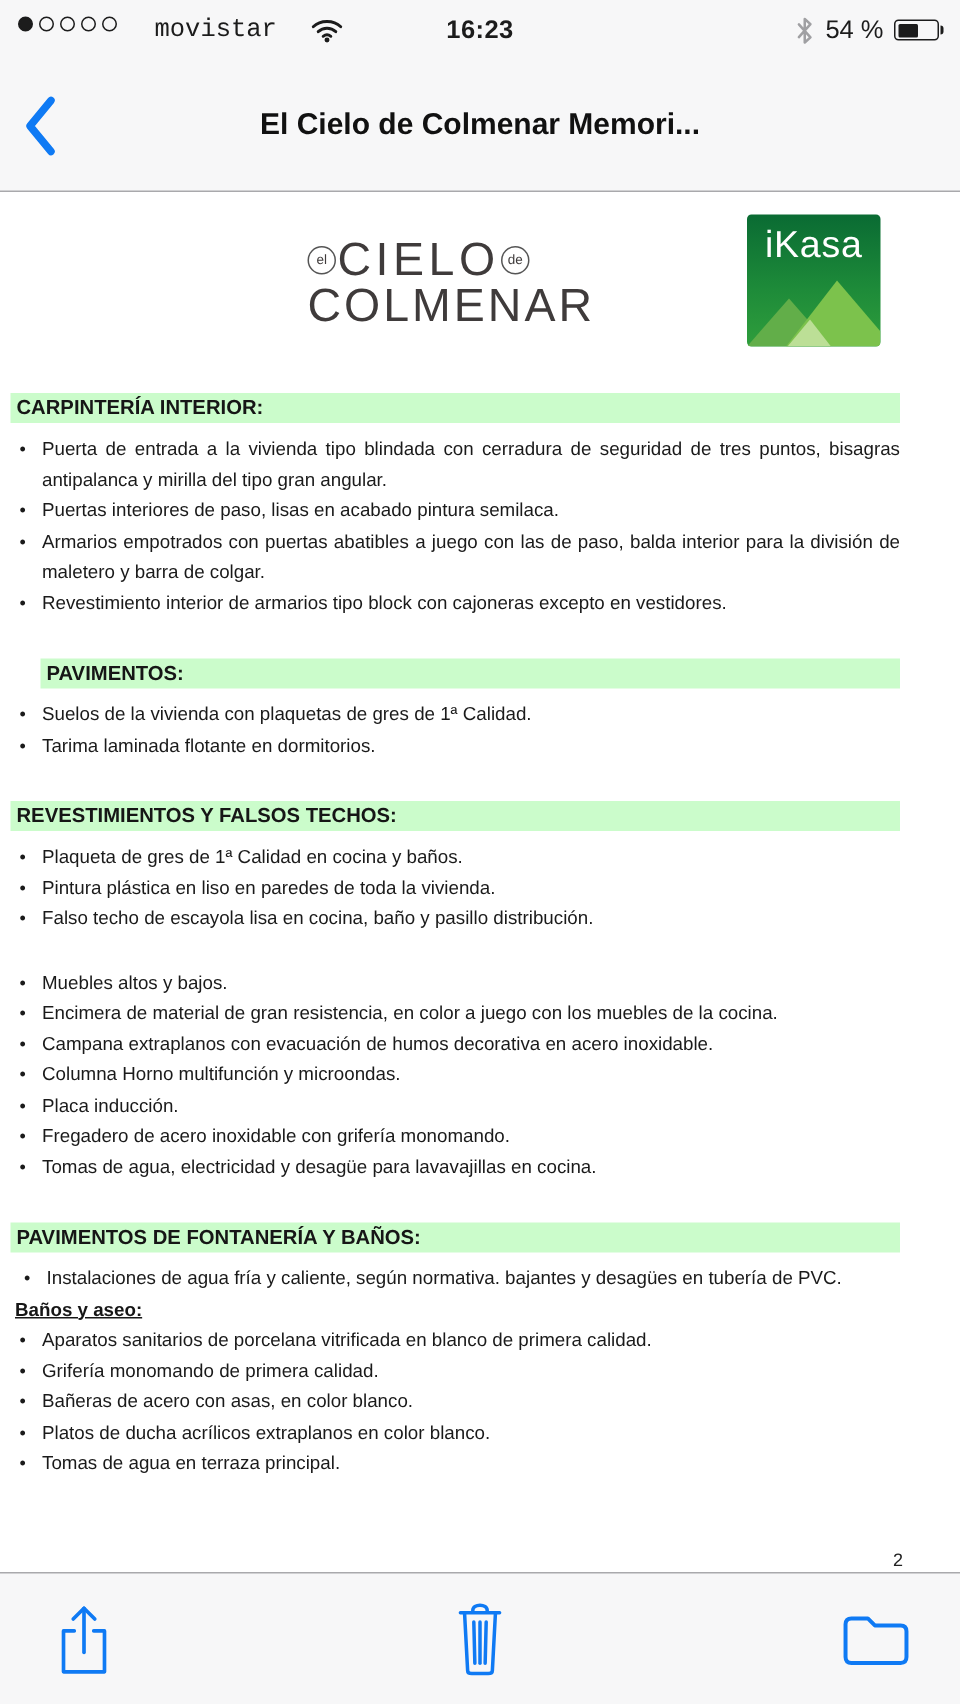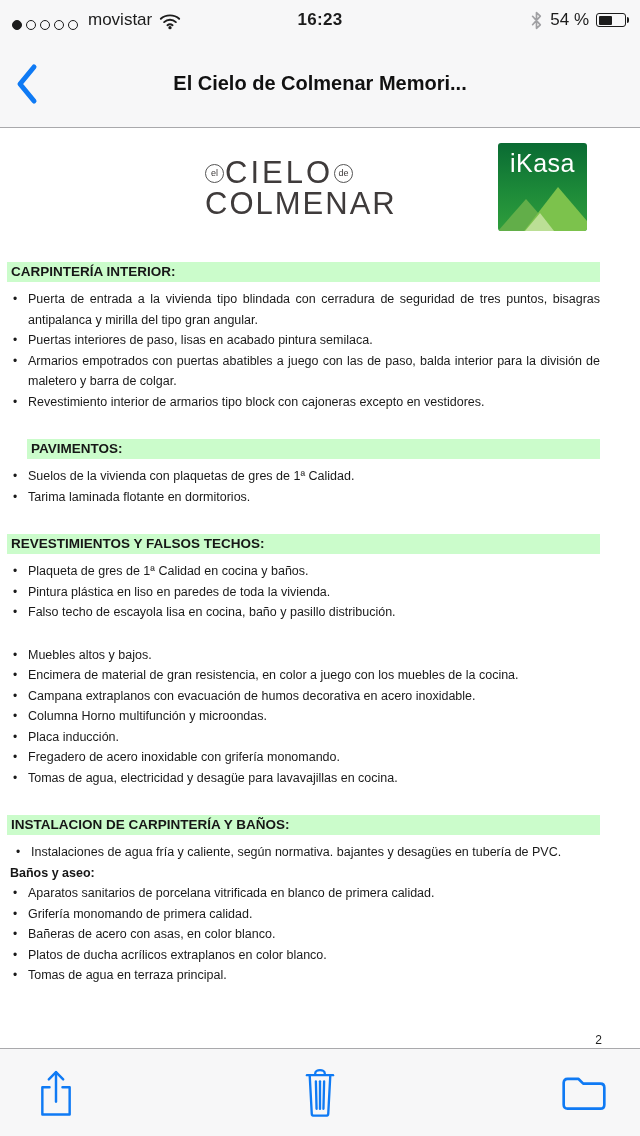--- a/index.html
+++ b/index.html
@@ -2,21 +2,21 @@
 <html><head>
 <meta charset="utf-8">
 <style>
   * { margin:0; padding:0; box-sizing:border-box; }
   html,body { width:640px; height:1136px; }
   body { font-family:"Liberation Sans", sans-serif; background:#f7f7f8; overflow:hidden; }
   .screen { width:640px; height:1136px; display:flex; flex-direction:column; position:relative; }
 
   
   .status-bar { height:40px; background:#f7f7f8; position:relative; display:flex; align-items:center; padding:0 11px 0 12px; flex:0 0 auto; }
-  .sb-left { display:flex; align-items:flex-end; gap:7px; }
+  .sb-left { display:flex; align-items:flex-start; gap:22px;font-family:Liberation Mono, monospace; }
   .dots { display:flex; align-items:center; gap:4px; margin-right:3px; }
   .dots span { width:10px; height:10px; border-radius:50%; border:1.5px solid #1c1c1c; background:transparent; display:inline-block; }
   .dots span.filled { background:#1c1c1c; }
   .carrier { font-size:17px; color:#1c1c1c; }
   .sb-time { position:absolute; left:50%; top:50%; transform:translate(-50%,-50%); font-size:17px; font-weight:700; color:#1c1c1c; letter-spacing:.3px; }
   .sb-right { margin-left:auto; display:flex; align-items:center; gap:7px; }
   .batt-pct { font-size:17px; color:#1c1c1c; }
   .battery { display:flex; align-items:center; }
   .batt-body { width:30px; height:14px; border:1px solid #1c1c1c; border-radius:3px; padding:1.5px; }
   .batt-fill { height:100%; background:#1c1c1c; border-radius:1px; }
@@ -43,21 +43,21 @@
   .doc-section { margin-top:22px; }
   .doc-section:first-child { margin-top:31px; }
   .sec-header { background:#cbfccb; font-size:13.5px; font-weight:700; color:#161616; padding:3px 4px; line-height:14px;margin-top:27px; }
   .doc-section.indent .sec-header { margin-left:20px; }
   .sec-items { margin-top:7px; }
   .bullet-item { display:flex; font-size:12.5px; color:#1a1a1a; line-height:20.5px; }
   .dot { width:21px; padding-left:6px; flex:0 0 auto; font-size:12px; }
   .bullet-item.extra-indent .dot { padding-left:9px; }
   .bullet-item.extra-indent .bullet-text { padding-left:3px; }
   .bullet-text { flex:1; text-align:justify; }
-  .subheading { font-size:12.5px; font-weight:700; color:#161616; line-height:20.5px; padding-left:3px; }
+  .subheading { font-size:12.5px; font-weight:700; color:#161616; line-height:20.5px; padding-left:3px;text-decoration:underline; }
 
   .page-num { position:absolute; right:38px; bottom:1px; font-size:12px; color:#222; }
 
   
   .toolbar { height:88px; background:#f7f7f8; border-top:1px solid #a9a9ac; display:flex; align-items:center; justify-content:space-between; padding:0 26px; flex:0 0 auto; }
   .tb-btn { background:none; border:none; width:60px; height:60px; display:flex; align-items:center; justify-content:center; cursor:pointer; }
 </style>
 </head>
 <body>
 
@@ -220,21 +220,21 @@
   </div>
 
   <div class="bullet-item">
     <span class="dot">•</span>
     <span class="bullet-text">Tomas de agua, electricidad y desagüe para lavavajillas en cocina.</span>
   </div>
 </div>
   </section>
 
   <section class="doc-section">
-    <div class="sec-header">INSTALACION DE CARPINTERÍA Y BAÑOS:</div>
+    <div class="sec-header">PAVIMENTOS DE FONTANERÍA Y BAÑOS:</div>
     <div class="sec-items">
   <div class="bullet-item extra-indent">
     <span class="dot">•</span>
     <span class="bullet-text">Instalaciones de agua fría y caliente, según normativa. bajantes y desagües en tubería de PVC.</span>
   </div>
 
   <div class="subheading">Baños y aseo:</div>
 
   <div class="bullet-item">
     <span class="dot">•</span>

